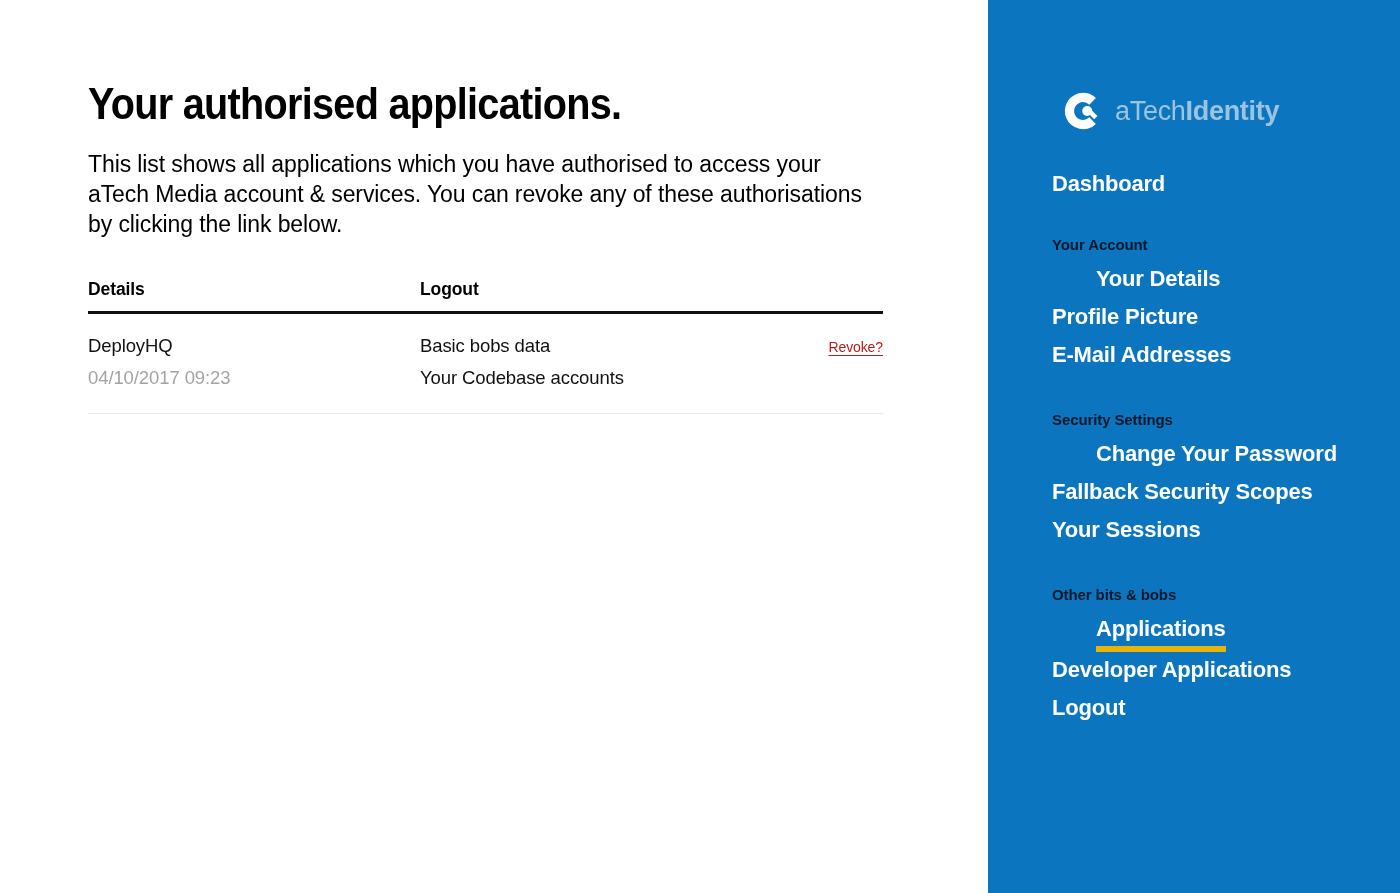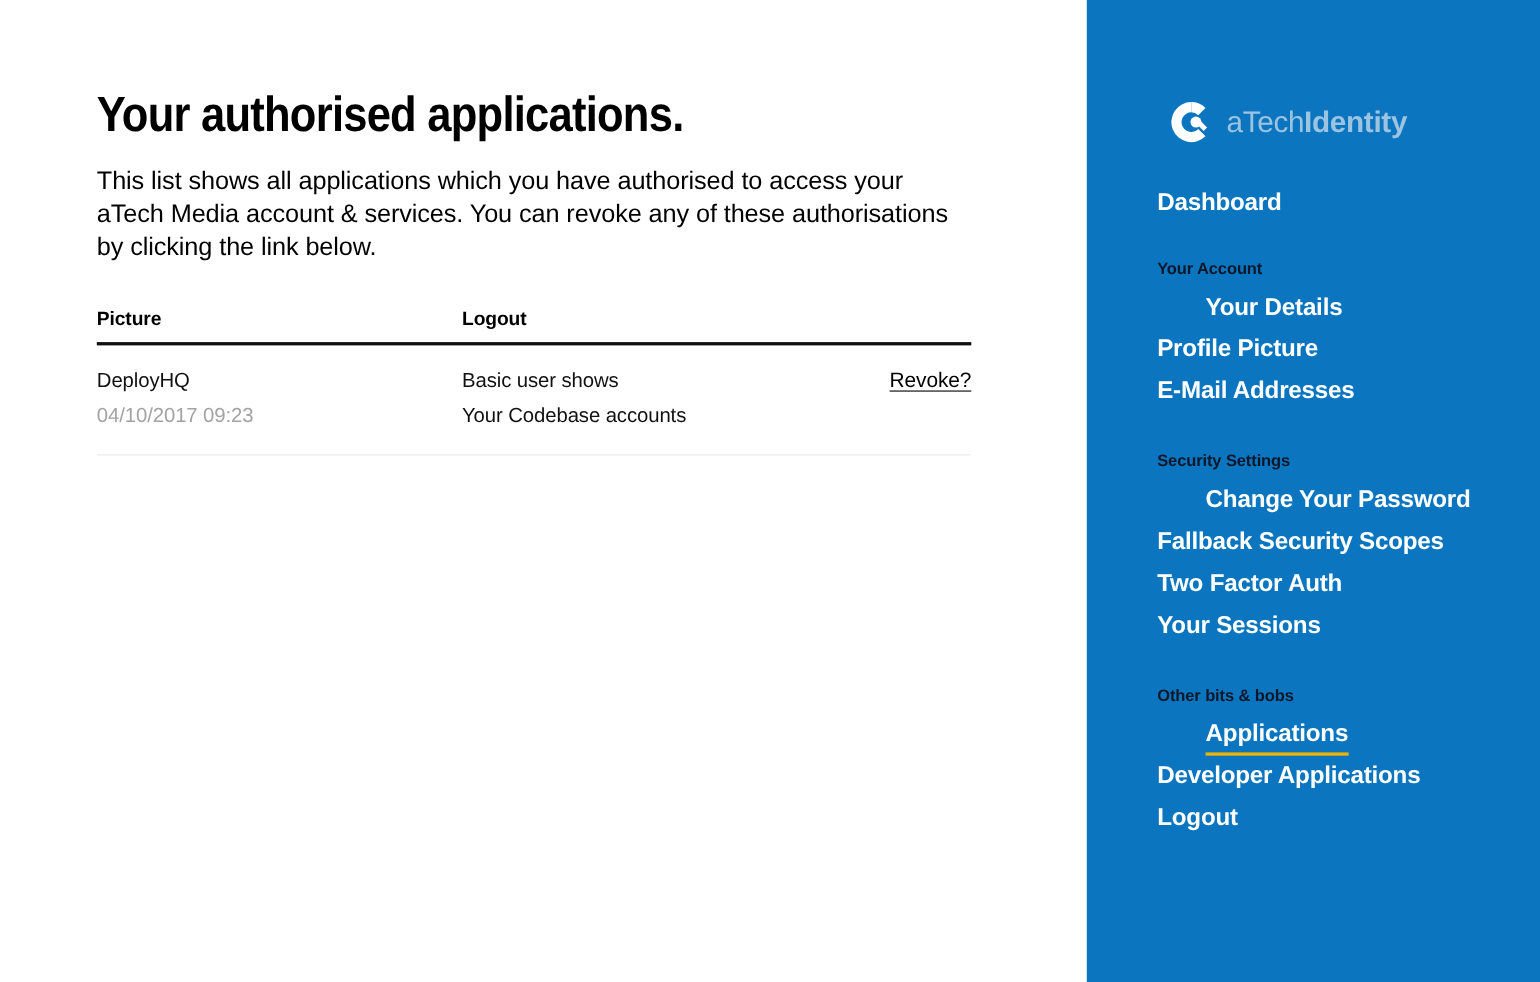--- a/index.html
+++ b/index.html
@@ -94,24 +94,24 @@
     display: block;
     color: #111111;
   }
   .client-date {
     display: block;
     color: #a3a3a3;
   }
   .scope-line { display: block; }
   .cell-actions { text-align: right; }
   .revoke-link {
-    color: #000000;
+    color: #b91c1c;
     text-decoration: underline;
     text-underline-offset: 3px;
-    font-size: 19px;
+    font-size: 14px;
     cursor: pointer;
   }
 
   
   .sidebar {
     width: 412px;
     flex: 0 0 412px;
     height: 893px;
     background: #0b76bf;
     position: relative;
@@ -170,21 +170,21 @@
     font-weight: bold;
     color: #ffffff;
     letter-spacing: -0.2px;
     line-height: 1;
     padding: 7px 0 9px 0;
     cursor: pointer;
     display: block;
     width: max-content;
   }
   .nav-item.active {
-    border-bottom: 3px solid #eab308;
+    border-bottom: 6px solid #eab308;
     padding-bottom: 6px;
   }
   .nav-group .nav-item:first-of-type { padding-top: 3px; margin-left: 44px; }
 </style>
 </head>
 <body>
 
 <div class="page">
 
   <div class="main">
@@ -195,33 +195,33 @@
       <p class="page-intro">This list shows all applications which you have authorised to access your aTech Media account &amp; services. You can revoke any of these authorisations by clicking the link below.</p>
 
       <table class="apps-table">
         <colgroup>
           <col class="col-client">
           <col class="col-scopes">
           <col class="col-actions">
         </colgroup>
         <thead>
           <tr>
-            <th>Picture</th>
+            <th>Details</th>
             <th>Logout</th>
             <th class="col-actions"></th>
           </tr>
         </thead>
         <tbody>
           <tr>
             <td>
               <span class="client-name">DeployHQ</span>
               <span class="client-date">04/10/2017 09:23</span>
             </td>
             <td>
-              <span class="scope-line">Basic user shows</span>
+              <span class="scope-line">Basic bobs data</span>
               <span class="scope-line">Your Codebase accounts</span>
             </td>
             <td class="cell-actions">
               <a class="revoke-link">Revoke?</a>
             </td>
           </tr>
         </tbody>
       </table>
 
     </div>
@@ -255,21 +255,20 @@
         <a class="nav-item">Your Details</a>
         <a class="nav-item">Profile Picture</a>
         <a class="nav-item">E-Mail Addresses</a>
       </div>
 
       
       <div class="nav-group">
         <div class="nav-group-title">Security Settings</div>
         <a class="nav-item">Change Your Password</a>
         <a class="nav-item">Fallback Security Scopes</a>
-        <a class="nav-item">Two Factor Auth</a>
         <a class="nav-item">Your Sessions</a>
       </div>
 
       
       <div class="nav-group">
         <div class="nav-group-title">Other bits &amp; bobs</div>
         <a class="nav-item active">Applications</a>
         <a class="nav-item">Developer Applications</a>
         <a class="nav-item">Logout</a>
       </div>

